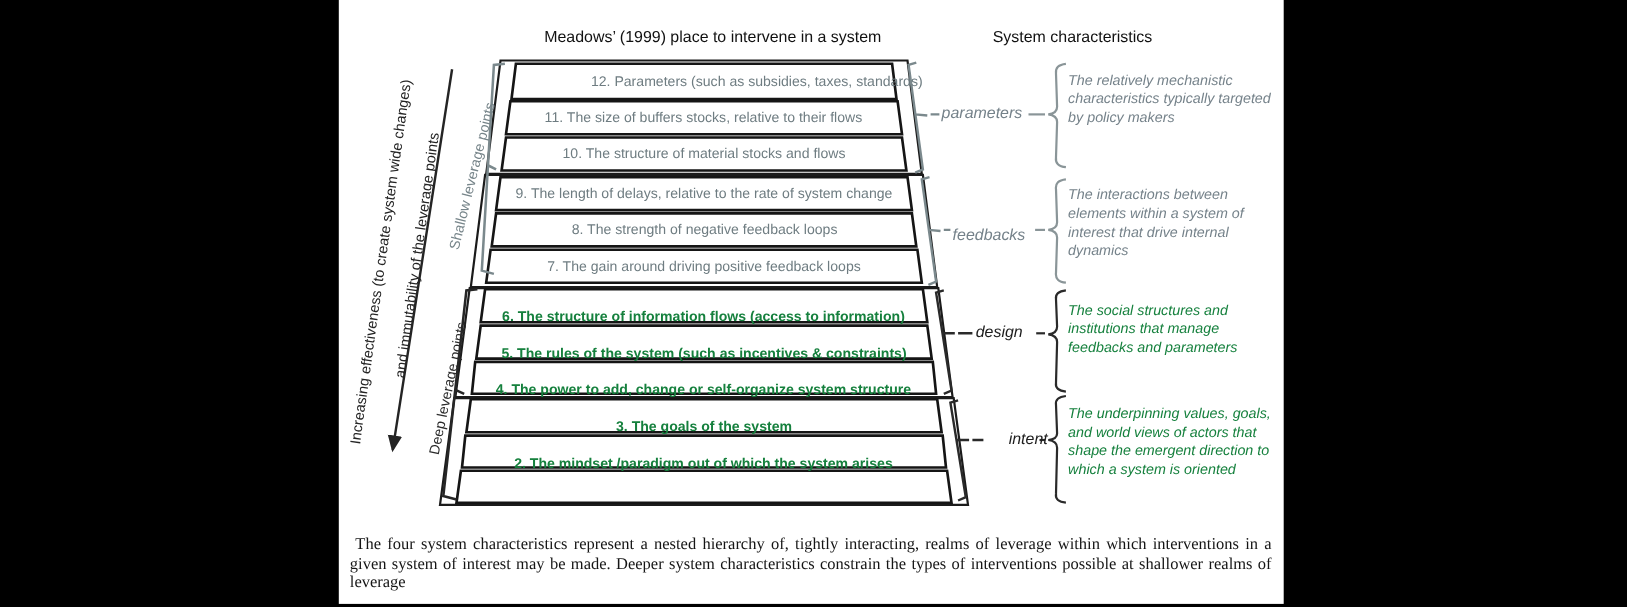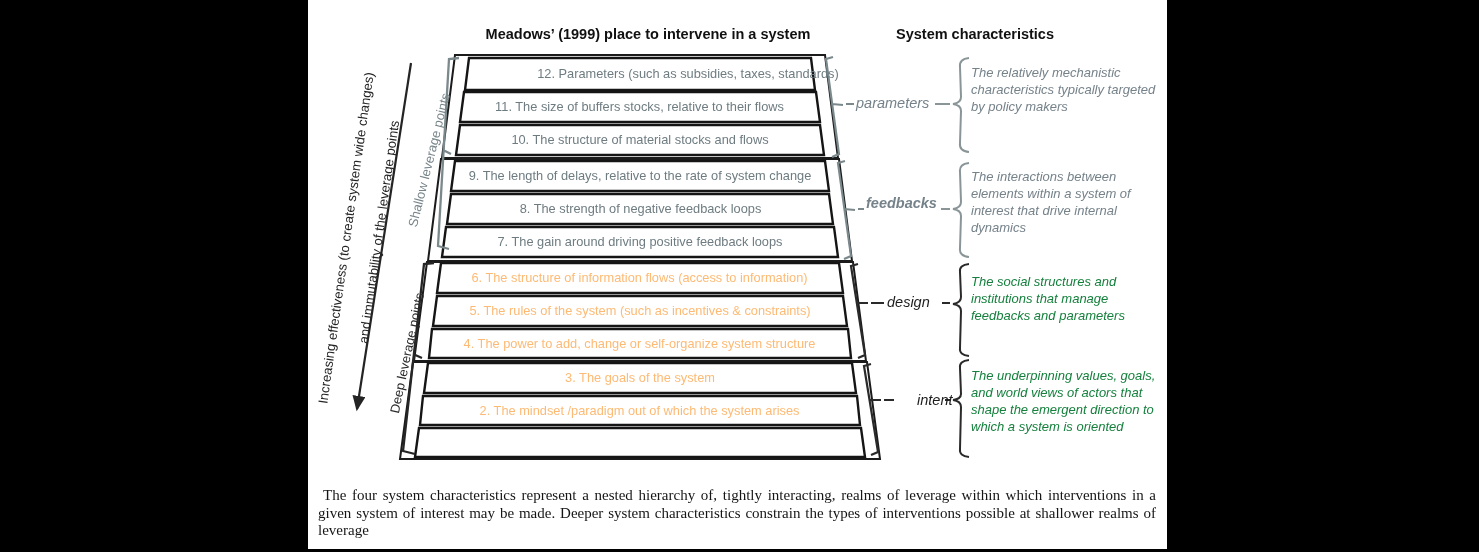--- a/index.html
+++ b/index.html
@@ -1,26 +1,26 @@
 <!DOCTYPE html>
 <html><head>
 <meta charset="utf-8">
 <style>
   html,body{margin:0;padding:0;background:#000;}
   #stage{position:relative;width:1479px;height:552px;background:#000;overflow:hidden;
          font-family:"Liberation Sans",sans-serif;}
   #panel{position:absolute;left:308px;top:0;width:859px;height:549px;background:#ffffff;}
   #fig-svg{position:absolute;left:0;top:0;width:1479px;height:552px;pointer-events:none;}
 
-  .hdr{position:absolute;font-weight:bold;font-size:14.5px;color:#111;text-align:center;}
+  .hdr{position:absolute;font-weight:normal;font-size:14.5px;color:#111;text-align:center;}
   #hdr-left{left:408px;top:26px;width:480px;}
   #hdr-right{left:862px;top:26px;width:226px;}
 
   .rowtxt{position:absolute;text-align:center;font-size:12.8px;color:#6e7c81;overflow:hidden;}
-  .rowtxt.deep{color:#fdba74;font-weight:normal;}
+  .rowtxt.deep{color:#15803d;font-weight:bold;margin-top:10px;}
   .r0{left:467px;top:58px;width:346px;height:32px;line-height:32px;margin-left:48px;}
   .r1{left:462px;top:92px;width:355px;height:30px;line-height:30px;}
   .r2{left:458px;top:125px;width:364px;height:30px;line-height:30px;}
   .r3{left:453px;top:161px;width:374px;height:30px;line-height:30px;}
   .r4{left:449px;top:194px;width:383px;height:30px;line-height:30px;}
   .r5{left:444px;top:227px;width:392px;height:30px;line-height:30px;}
   .r6{left:439px;top:263px;width:401px;height:30px;line-height:30px;}
   .r7{left:435px;top:296px;width:410px;height:30px;line-height:30px;}
   .r8{left:430px;top:329px;width:419px;height:29px;line-height:29px;}
   .r9{left:426px;top:363px;width:428px;height:30px;line-height:30px;}
@@ -30,21 +30,21 @@
   .rot{position:absolute;white-space:nowrap;transform-origin:center;}
   #eff1{left:346px;top:238px;font-size:13.2px;color:#242424;transform:translate(-50%,-50%) rotate(-82deg);}
   #eff2{left:379px;top:232px;font-size:13.2px;color:#242424;transform:translate(-50%,-50%) rotate(-82deg);}
   #shallow-lbl{left:429px;top:160px;font-size:13px;color:#77858a;transform:translate(-50%,-50%) rotate(-76deg);}
   #deep-lbl{left:407px;top:353px;font-size:13px;color:#2b2b2b;transform:translate(-50%,-50%) rotate(-78deg);}
 
   .grp-lbl{position:absolute;font-style:italic;font-size:14.5px;white-space:nowrap;text-align:right;}
   .grp-lbl.gray{color:#75828a;}
   .grp-lbl.dark{color:#1d1d1d;}
   #lbl-parameters{left:856px;top:95px;}
-  #lbl-feedbacks{left:866px;top:195px;font-weight:bold;}
+  #lbl-feedbacks{left:866px;top:206px;}
   #lbl-design{left:887px;top:294px;}
   #lbl-intent{left:897px;top:392px;margin-left:20px;}
 
   .desc{position:absolute;left:971px;width:186px;font-style:italic;font-size:13px;line-height:17px;}
   .desc.gray{color:#75828a;}
   .desc.dark{color:#15803d;}
   #desc-parameters{top:64px;}
   #desc-feedbacks{top:168px;}
   #desc-design{top:273px;}
   #desc-intent{top:367px;}

